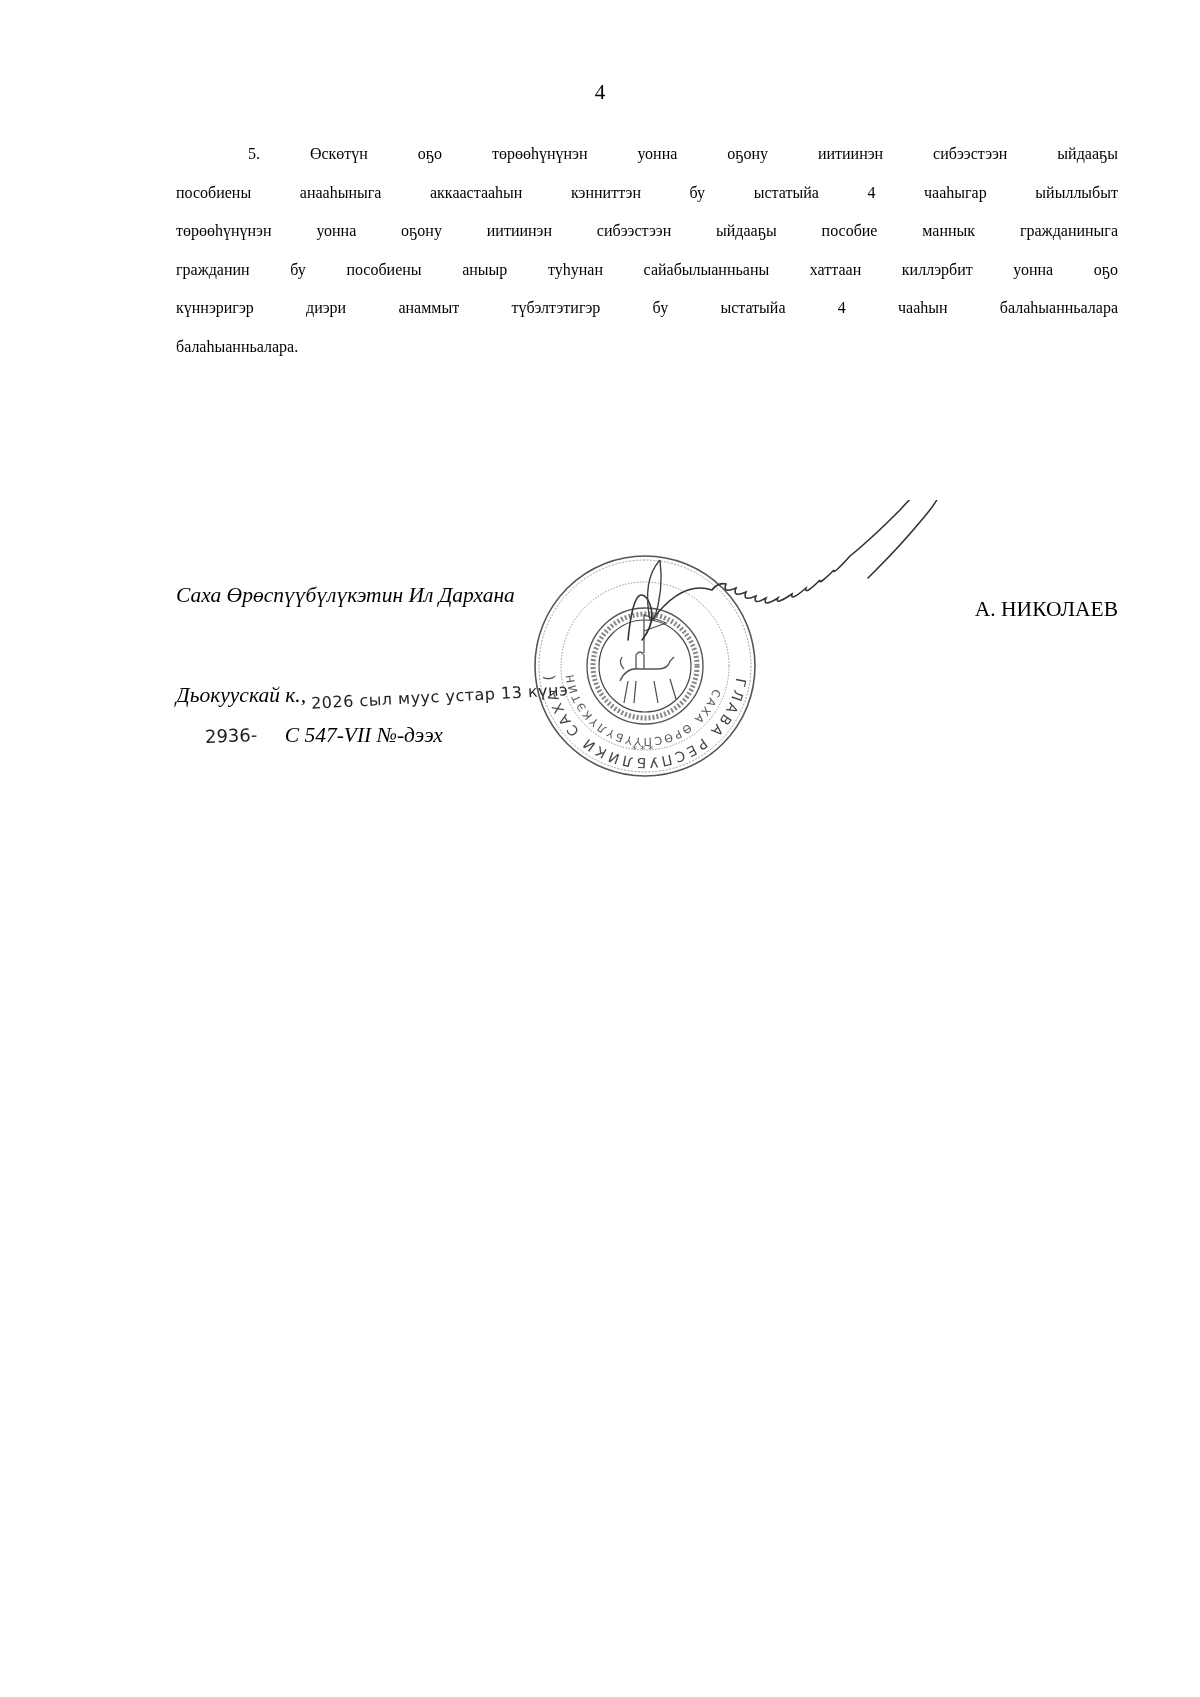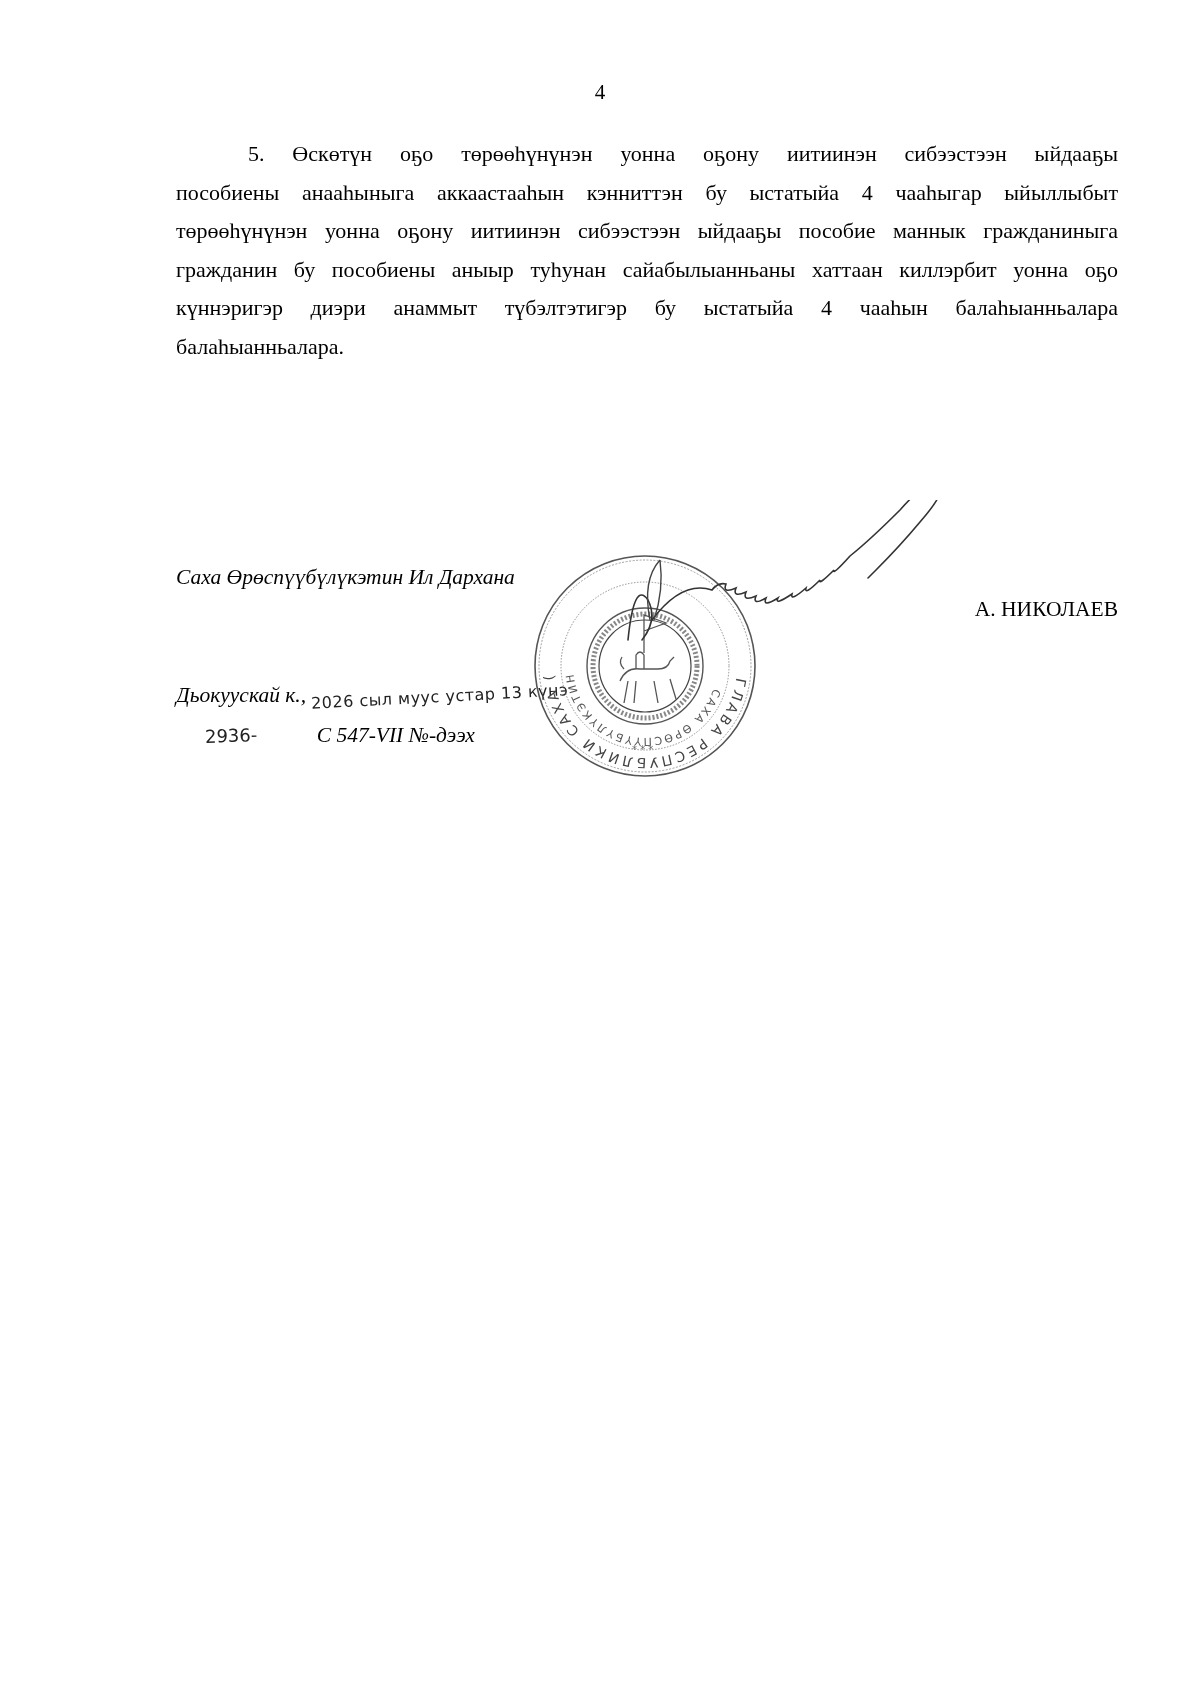--- a/index.html
+++ b/index.html
@@ -28,42 +28,42 @@
       width: 1200px;
       text-align: center;
       font-size: 21px;
       line-height: 24px;
     }
     .body-text {
       position: absolute;
       left: 176px;
       top: 135px;
       width: 942px;
-      font-size: 22px;
+      font-size: 16px;
       line-height: 38.5px;
       text-align: justify;
       text-align-last: left;
     }
     .body-text .line {
       display: block;
       text-align: justify;
       text-align-last: justify;
       white-space: nowrap;
       overflow: visible;
     }
     .body-text .line.first {
       padding-left: 72px;
     }
     .body-text .line.last {
       text-align-last: left;
     }
     .sig-title {
       position: absolute;
       left: 176px;
-      top: 564px;
+      top: 582px;
       font-style: italic;
       font-size: 21.5px;
       line-height: 26px;
       white-space: nowrap;
     }
     .sig-name {
       position: absolute;
       right: 82px;
       top: 596px;
       font-size: 21.5px;
@@ -99,21 +99,20 @@
     .reg-line .hw-num {
       font-family: "DejaVu Sans", sans-serif;
       font-size: 18px;
       color: #222222;
       margin-right: 22px;
       display: inline-block;
       transform: rotate(-2deg);
     }
     .reg-line .reg-no {
       font-style: italic;
-      margin-left: 32px;
     }
     .seal {
       position: absolute;
       left: 532px;
       top: 553px;
       width: 226px;
       height: 226px;
     }
     .signature {
       position: absolute;

